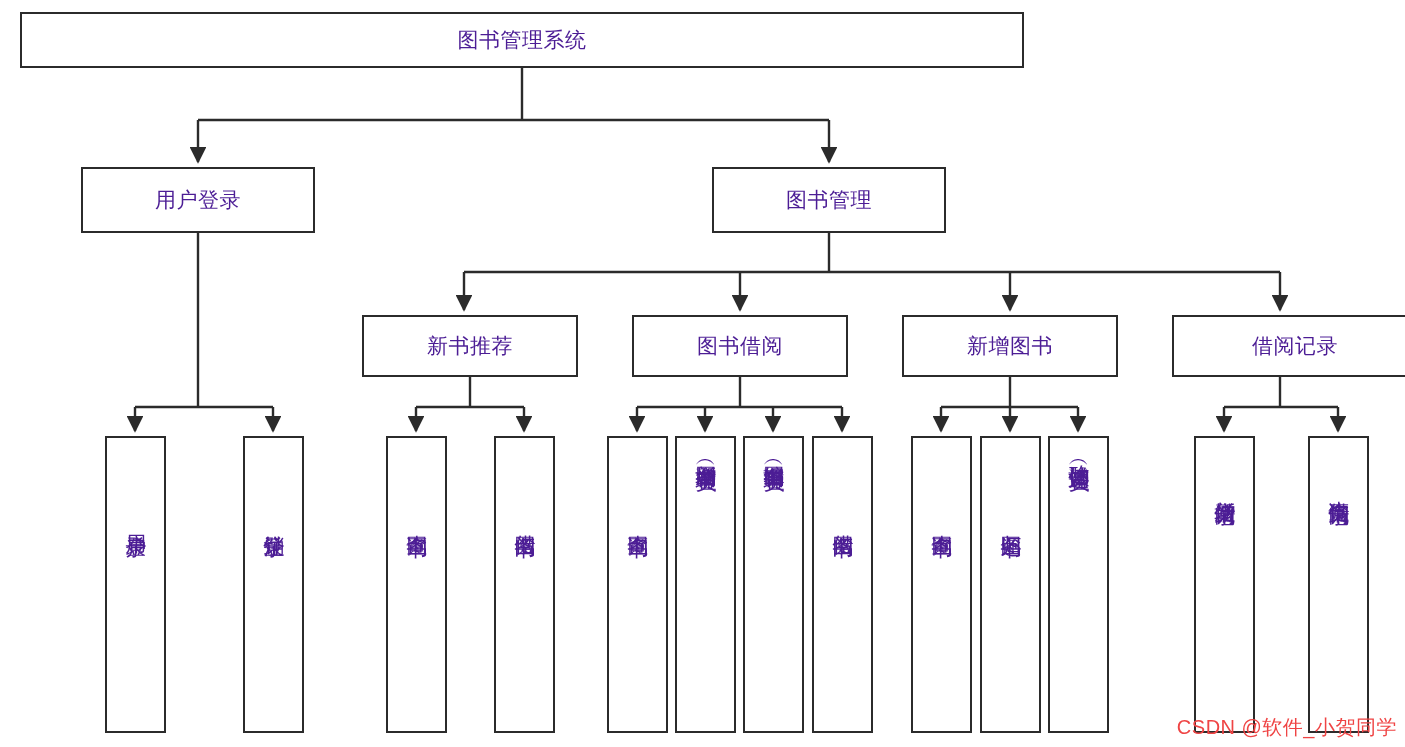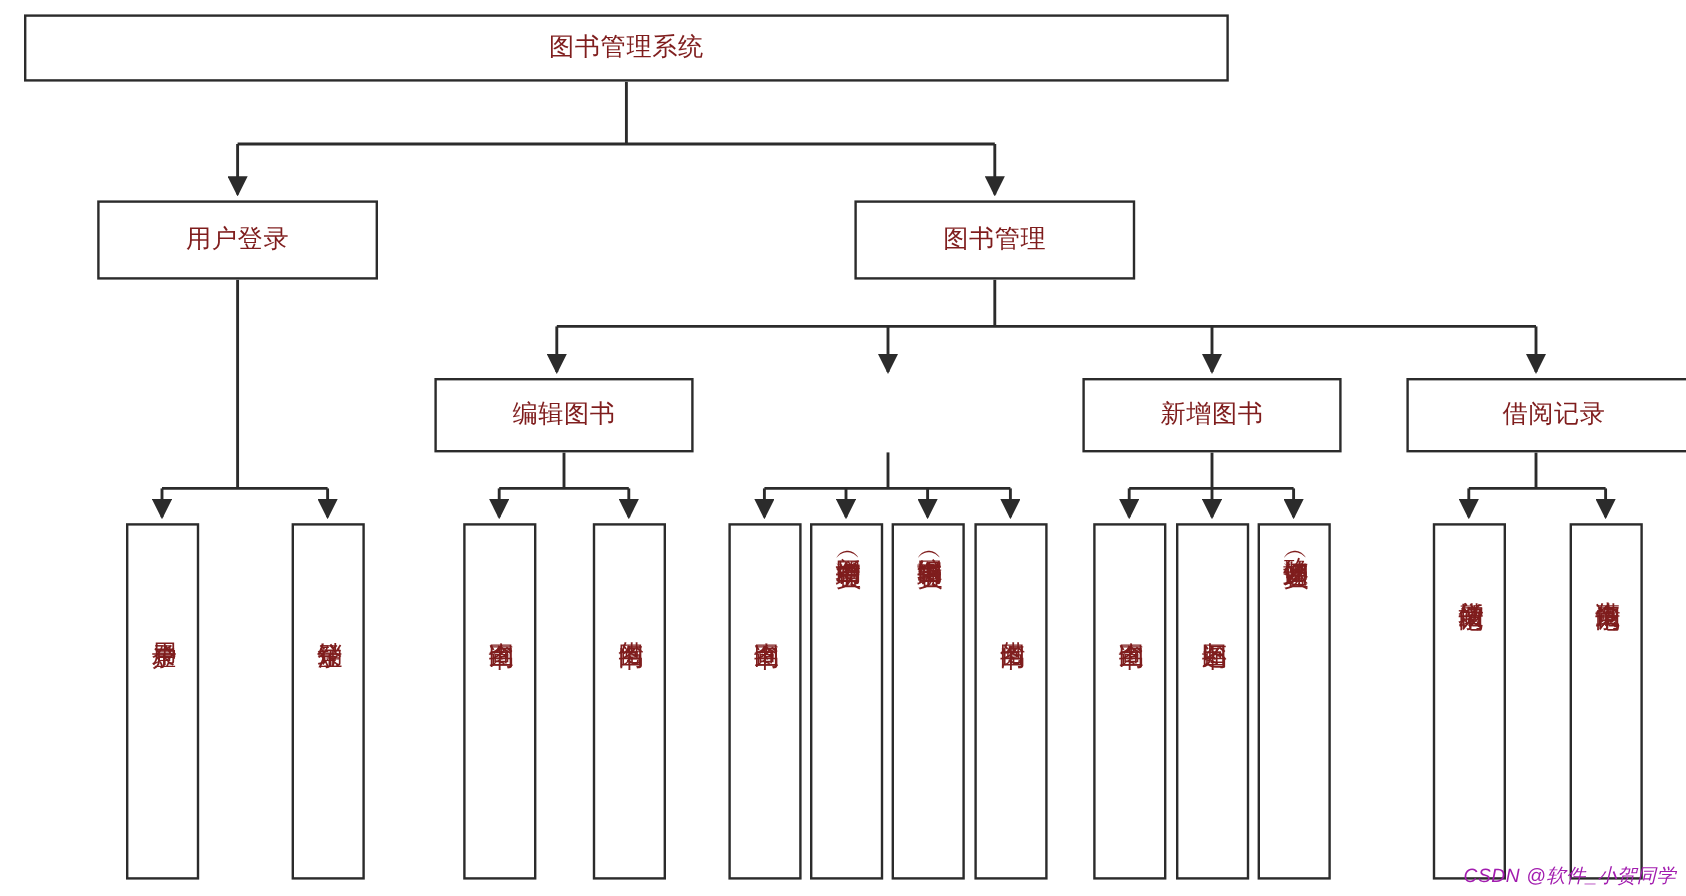--- a/index.html
+++ b/index.html
@@ -32,21 +32,21 @@
     background: #ffffff;
     border: 2px solid #2b2b2b;
     display: flex;
     align-items: center;
     justify-content: center;
     z-index: 2;
   }
   .node .label {
     font-size: 21px;
     line-height: 1.12;
-    color: #7f1d1d;
+    color: #4c1d95;
     letter-spacing: 0.5px;
     white-space: nowrap;
   }
   .node.leaf {
     align-items: flex-start;
     padding-top: 0;
   }
   .node.leaf .label {
     writing-mode: vertical-rl;
     text-orientation: upright;
@@ -62,26 +62,25 @@
   .node.leaf.mid .label {
     margin-top: 46px;
   }
   .node.leaf.tall .label {
     margin-top: 10px;
   }
   .watermark {
     position: absolute;
     right: 8px;
     bottom: 6px;
-    font-size: 16px;
-    color: #a21caf;
+    font-size: 20px;
+    color: #ef4444;
     letter-spacing: 0.5px;
     z-index: 3;
     white-space: nowrap;
-    font-style: italic;
   }
 </style>
 </head>
 <body>
 
 <div id="canvas">
 
   <svg id="edges" viewBox="0 0 1405 747" xmlns="http://www.w3.org/2000/svg">
     <defs>
       <marker id="arrow" viewBox="0 0 10 10" refX="9" refY="5" markerWidth="7" markerHeight="7" orient="auto-start-reverse">
@@ -138,21 +137,24 @@
   </div>
 
   <div class="node" style="left:81px; top:167px; width:234px; height:66px;">
     <span class="label">用户登录</span>
   </div>
   <div class="node" style="left:712px; top:167px; width:234px; height:66px;text-align:center;">
     <span class="label">图书管理</span>
   </div>
 
   <div class="node" style="left:362px; top:315px; width:216px; height:62px;">
-    <span class="label">编辑图书</span>
+    <span class="label">新书推荐</span>
+  </div>
+  <div class="node" style="left:632px; top:315px; width:216px; height:62px;">
+    <span class="label">图书借阅</span>
   </div>
   <div class="node" style="left:902px; top:315px; width:216px; height:62px;">
     <span class="label">新增图书</span>
   </div>
   <div class="node" style="left:1172px; top:315px; width:246px; height:62px;">
     <span class="label">借阅记录</span>
   </div>
 
   <div class="node leaf short" style="left:105px; top:436px; width:61px; height:297px;">
     <span class="label">用户登录</span>

